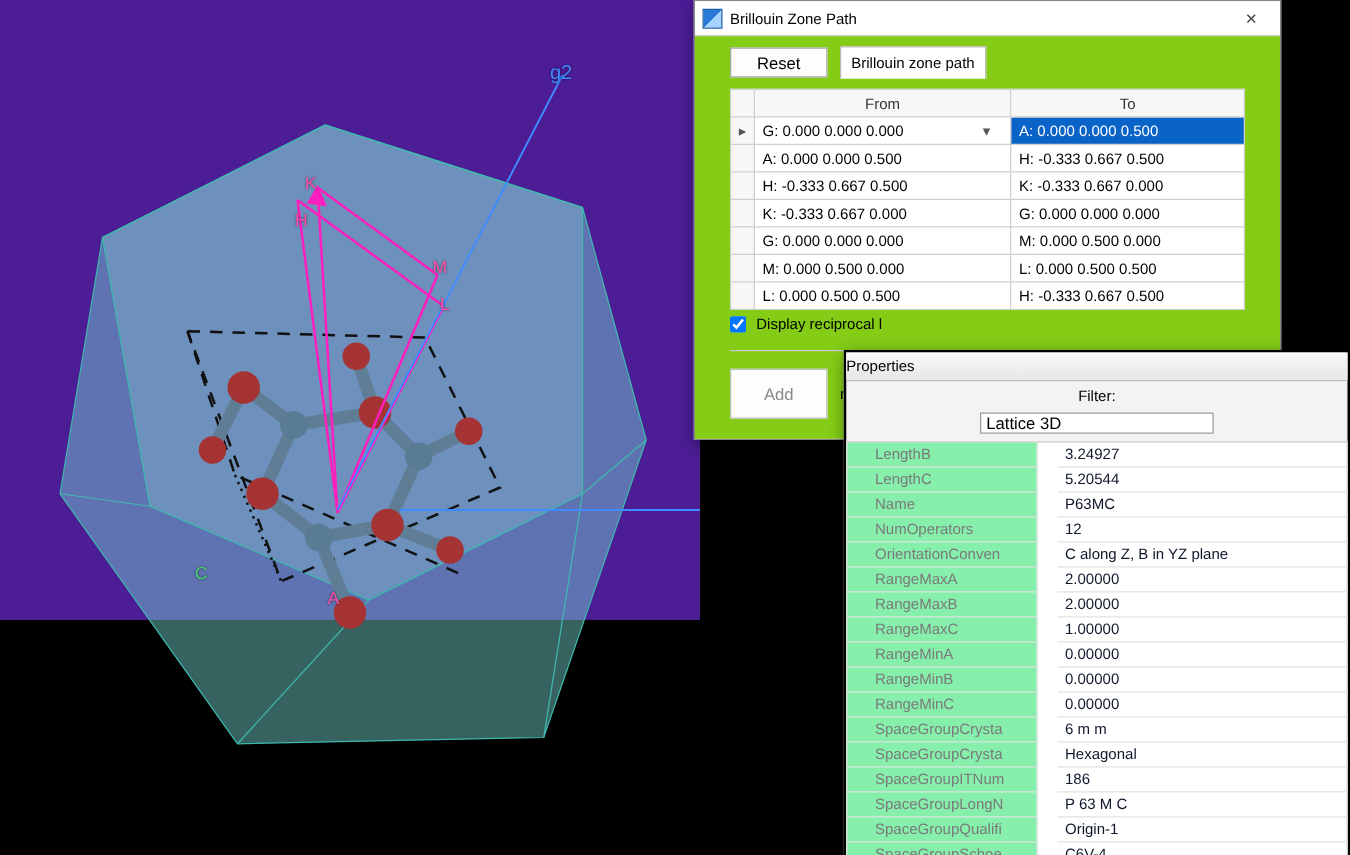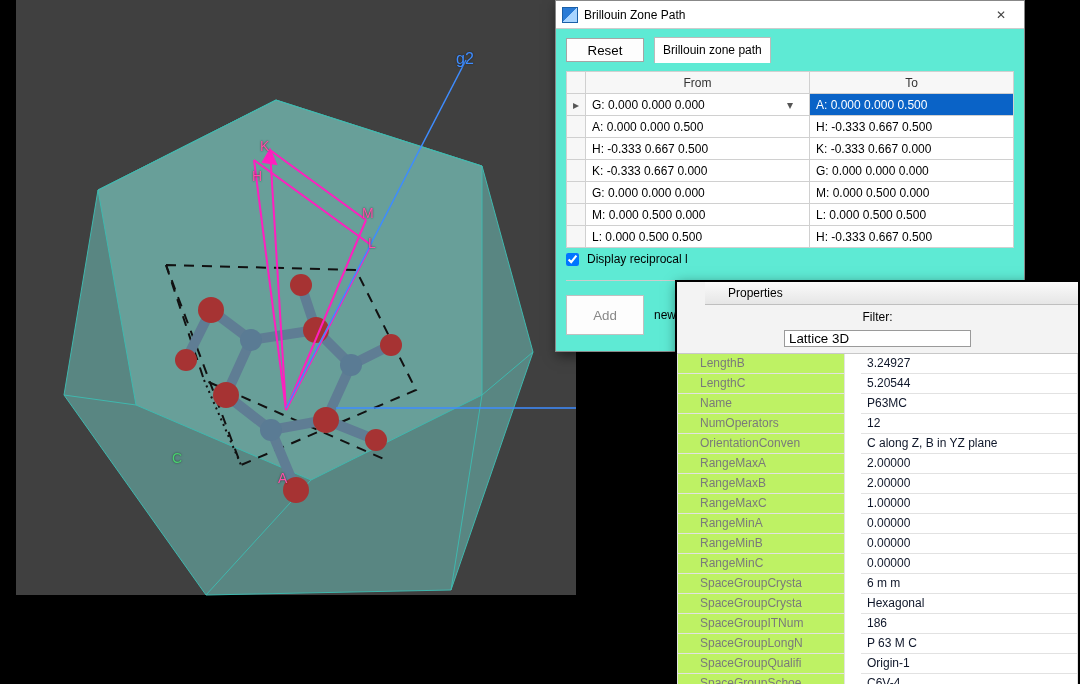--- a/index.html
+++ b/index.html
@@ -10,23 +10,23 @@
     font-family: "Segoe UI", Tahoma, sans-serif;
     font-size: 12px;
     background: #000;
     position: relative;
     overflow: hidden;
   }
 
   
   .viewport {
     position: absolute;
-    left: 16px; top: 0;
-    width: 560px; height: 595px;
-    background: #404040;
+    left: 0; top: 0;
+    width: 560px; height: 496px;
+    background: #4c1d95;
   }
   .viewport svg { position:absolute; left:0; top:0; }
   .viewport .label {
     position: absolute;
     color: #ff4fa8;
     font-size: 14px;
     font-family: sans-serif;
     text-shadow: 0 0 2px rgba(0,0,0,.6);
   }
   .viewport .g2 {
@@ -62,21 +62,21 @@
     width:34px; height:20px;
     display:flex; align-items:center; justify-content:center;
     color:#444;
   }
 
   
   #bz-dialog {
     left: 555px; top: 0;
     width: 470px;
   }
-  #bz-dialog .body { padding: 8px 10px 10px; background:#5eead4; }
+  #bz-dialog .body { padding: 8px 28px 10px; background:#84cc16; }
   #bz-dialog .toprow {
     display:flex; align-items:center; gap:10px; margin-bottom:8px;
   }
   #bz-dialog .toprow button {
     width:78px; height:24px;
     background:#fdfdfd; border:1px solid #a5a5a5;
   }
   #bz-dialog .toprow .tabcap {
     padding:5px 8px 6px;
     background:#fff;
@@ -121,25 +121,24 @@
   }
 
   
   #props-dialog {
     left: 675px; top: 280px;
     width: 405px;
     border: 2px solid #000;
     background:#f3f3f3;
   }
   #props-dialog .ptitle {
-    padding:4px 23px;
+    padding:4px 0;
     background: linear-gradient(#fafafa,#e6e6e6);
     border-bottom:1px solid #bfbfbf;
     font-size:12px;
-    margin-left:28px;
   }
   #props-dialog .filterrow {
     display:flex; align-items:center; gap:6px;
     padding:5px 8px 6px;
     flex-direction:column;
   }
   #props-dialog .filterrow input {
     flex:1; height:20px;
     border:1px solid #9a9a9a;
     padding:0 4px;
@@ -148,26 +147,26 @@
   #props-dialog .proplist {
     border-top:1px solid #c8c8c8;
     background:#fff;
   }
   .prow {
     display:flex;
     height:20px;
     font-size:12px;
   }
   .prow .key {
-    width:168px;
+    width:153px;
     padding:2px 4px 2px 22px;
     color:#7a7a7a;
     border:1px solid #e2e2e2;
     border-top:none;
-    background:#bef264;
+    background:#86efac;
     white-space:nowrap; overflow:hidden;
   }
   .prow .val {
     flex:1;
     padding:2px 6px 12px;
     border:1px solid #e2e2e2;
     border-left:none;
     border-top:none;
     color:#0f172a;
     white-space:nowrap; overflow:hidden;margin-left:16px;

